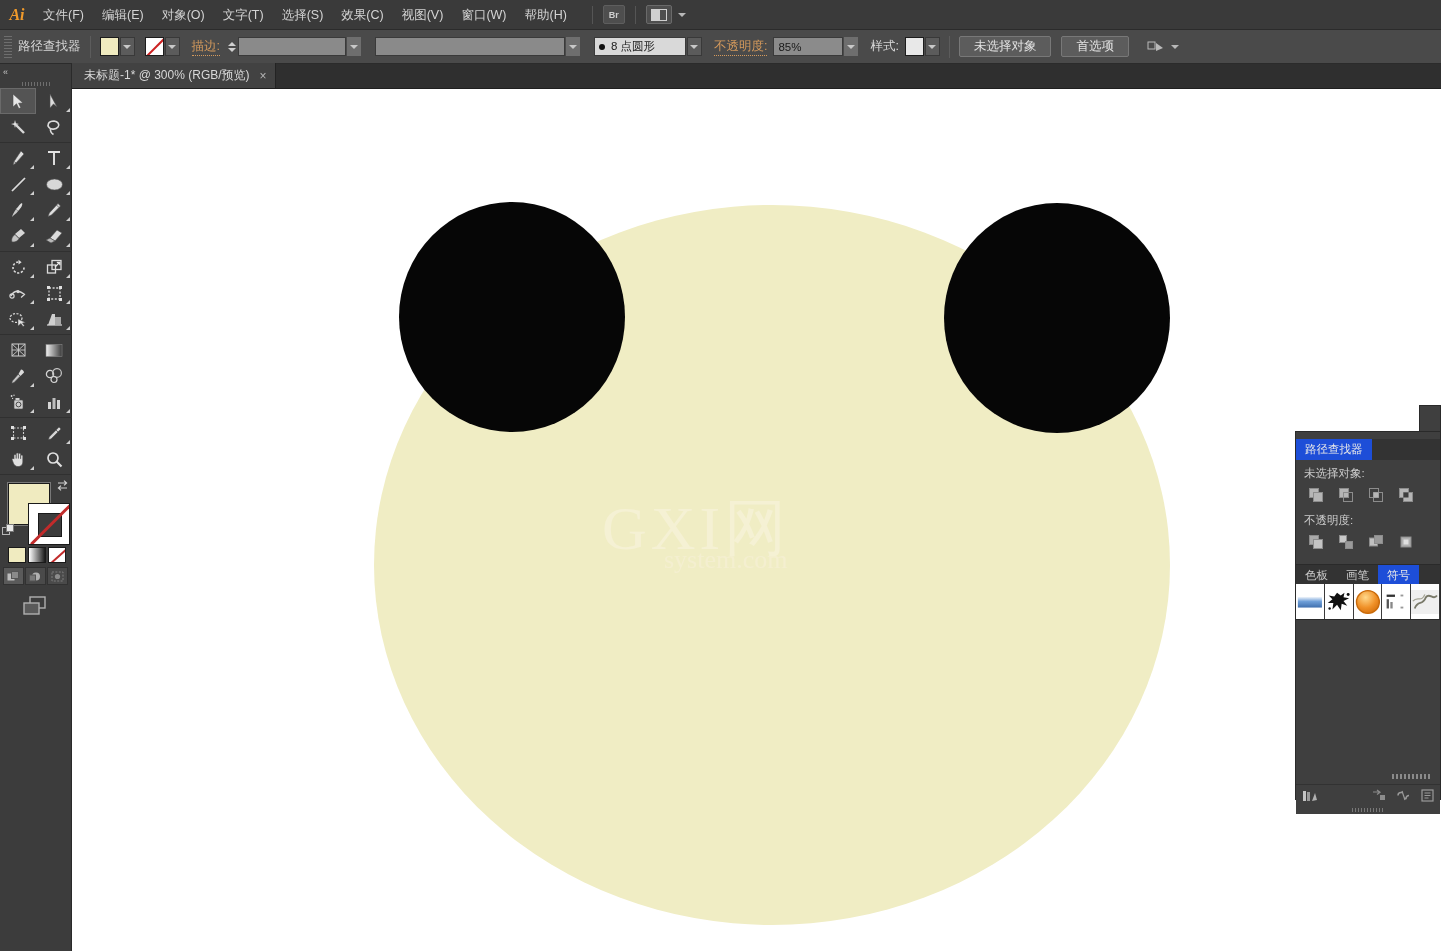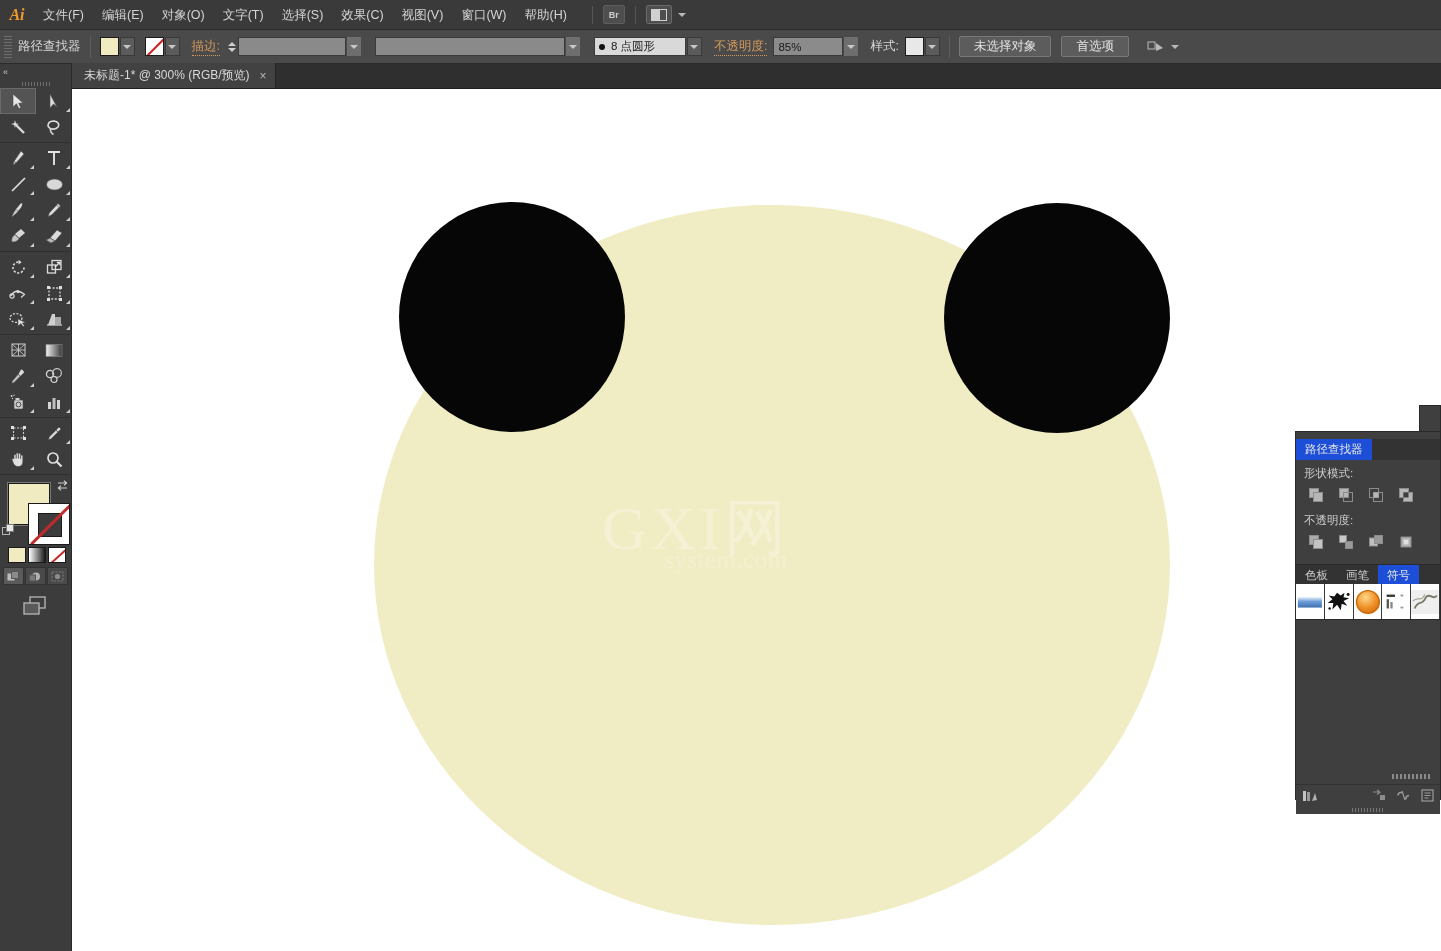--- a/index.html
+++ b/index.html
@@ -692,21 +692,21 @@
 
   <div class="dock">
     <div class="dock-grip-top"></div>
 
     <div class="pnl-tabrow">
       <div class="pnl-tab sel">路径查找器</div>
       <div class="pnl-tab-fill"></div>
     </div>
 
     <div class="pnl-body">
-      <div class="pnl-sec-label">形状模式:</div>
+      <div class="pnl-sec-label">未选择对象:</div>
       <div class="pf-row">
         <div class="pf-btn">
           <svg width="16" height="16" viewBox="0 0 16 16">
             <rect x="1.5" y="1.5" width="9" height="9" fill="#b6b6b6" stroke="#8c8c8c"></rect>
             <rect x="5.5" y="5.5" width="9" height="9" fill="#b6b6b6" stroke="#8c8c8c"></rect>
           </svg>
         </div>
         <div class="pf-btn">
           <svg width="16" height="16" viewBox="0 0 16 16">
             <rect x="1.5" y="1.5" width="9" height="9" fill="#b6b6b6" stroke="#8c8c8c"></rect>

